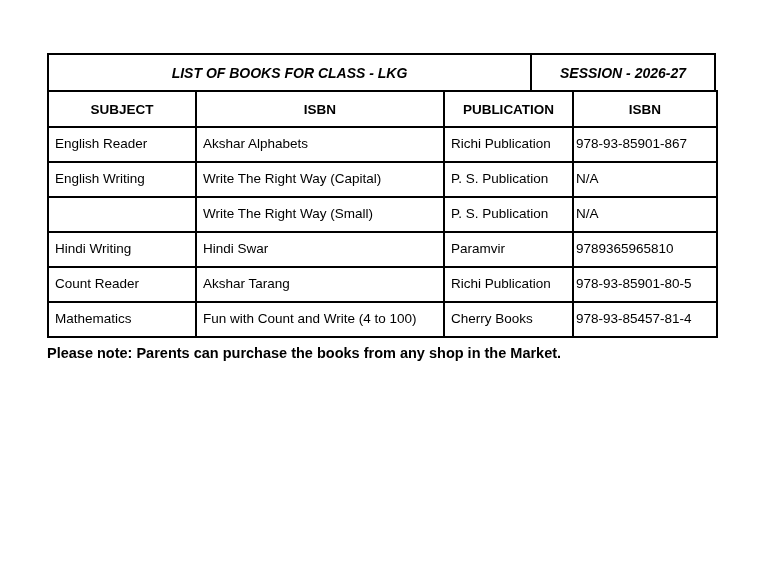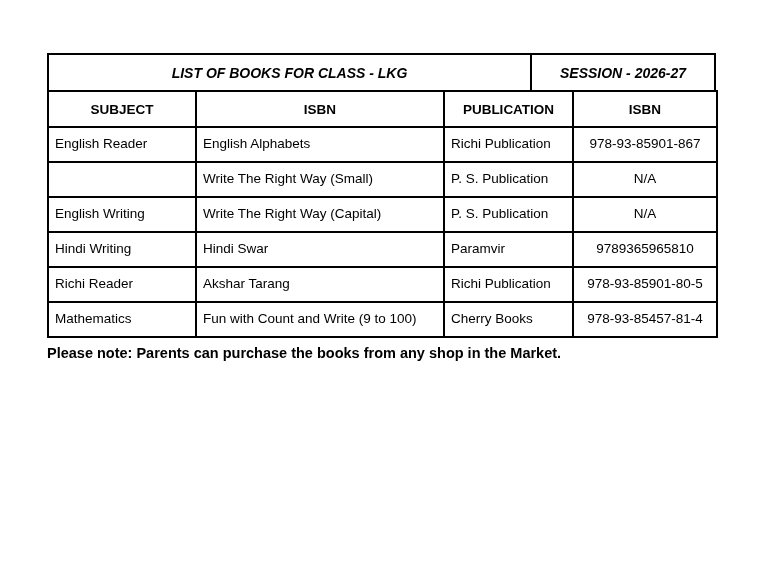--- a/index.html
+++ b/index.html
@@ -59,21 +59,21 @@
   }
   table.books td {
     border:2px solid #000;
     height:35px;
     padding:3px 6px;
     vertical-align:middle;
     text-align:left;
     line-height:1.25;
   }
   table.books td.isbn {
-    text-align:center;
+    text-align:left;
     padding:3px 2px;
   }
   .footer-note {
     margin-top:7px;
     font-weight:700;
     font-size:14.5px;
   }
 </style>
 </head>
 <body>
@@ -96,51 +96,51 @@
       <tr>
         <th>SUBJECT</th>
         <th>ISBN</th>
         <th>PUBLICATION</th>
         <th>ISBN</th>
       </tr>
     </thead>
     <tbody>
       <tr>
         <td class="subject">English Reader</td>
-        <td class="title">English Alphabets</td>
+        <td class="title">Akshar Alphabets</td>
         <td class="pub">Richi Publication</td>
         <td class="isbn">978-93-85901-867</td>
       </tr>
       <tr>
-        <td class="subject"></td>
-        <td class="title">Write The Right Way (Small)</td>
+        <td class="subject">English Writing</td>
+        <td class="title">Write The Right Way (Capital)</td>
         <td class="pub">P. S. Publication</td>
         <td class="isbn">N/A</td>
       </tr>
       <tr>
-        <td class="subject">English Writing</td>
-        <td class="title">Write The Right Way (Capital)</td>
+        <td class="subject"></td>
+        <td class="title">Write The Right Way (Small)</td>
         <td class="pub">P. S. Publication</td>
         <td class="isbn">N/A</td>
       </tr>
       <tr>
         <td class="subject">Hindi Writing</td>
         <td class="title">Hindi Swar</td>
         <td class="pub">Paramvir</td>
         <td class="isbn">9789365965810</td>
       </tr>
       <tr>
-        <td class="subject">Richi Reader</td>
+        <td class="subject">Count Reader</td>
         <td class="title">Akshar Tarang</td>
         <td class="pub">Richi Publication</td>
         <td class="isbn">978-93-85901-80-5</td>
       </tr>
       <tr>
         <td class="subject">Mathematics</td>
-        <td class="title">Fun with Count and Write (9 to 100)</td>
+        <td class="title">Fun with Count and Write (4 to 100)</td>
         <td class="pub">Cherry Books</td>
         <td class="isbn">978-93-85457-81-4</td>
       </tr>
     </tbody>
   </table>
 
   <div class="footer-note">Please note: Parents can purchase the books from any shop in the Market.</div>
 
 </div>
 

